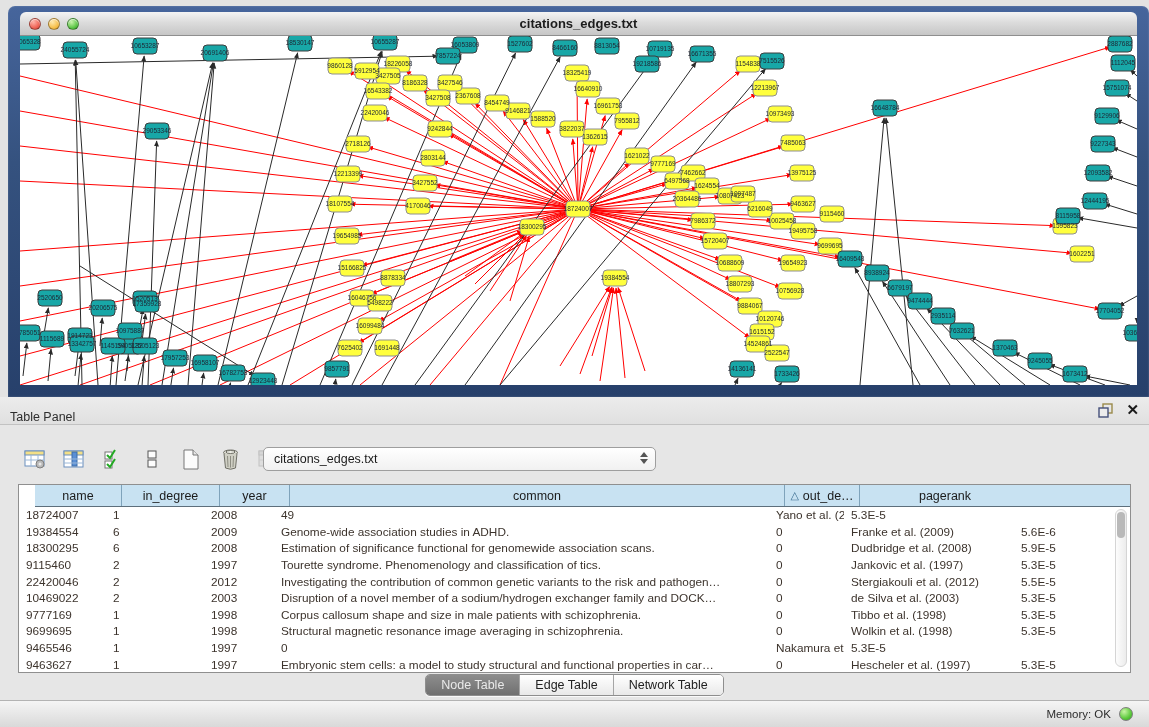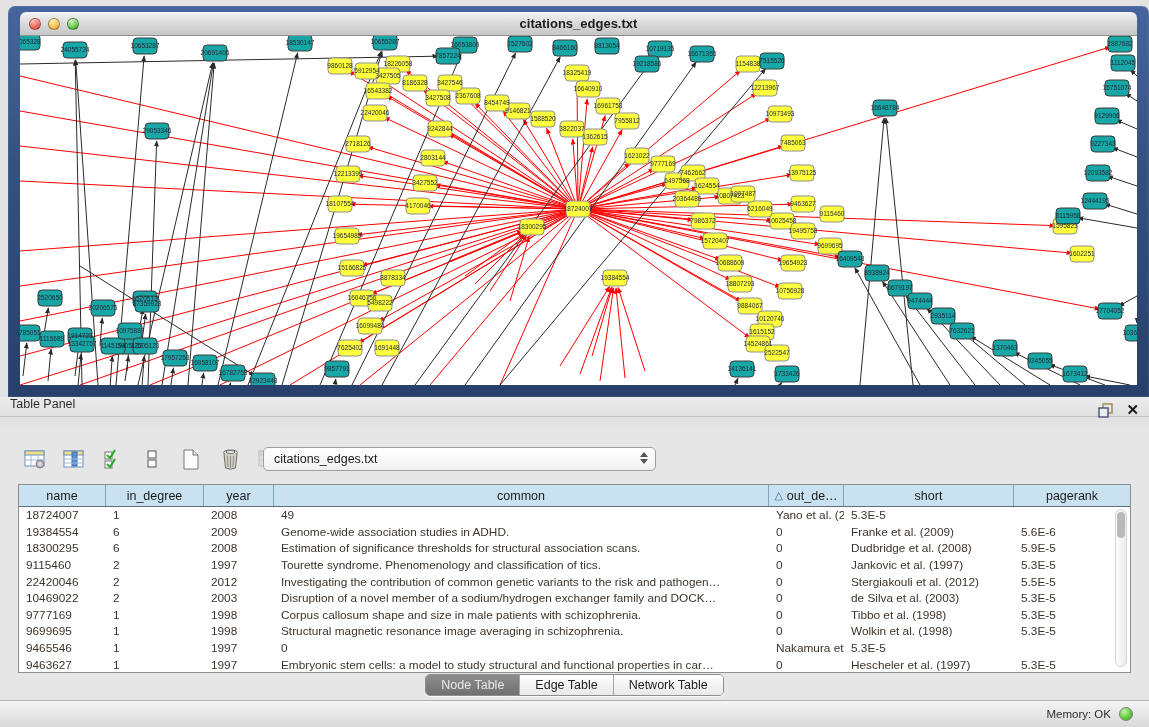--- a/index.html
+++ b/index.html
@@ -23,23 +23,23 @@
   .win-title { position:absolute; left:0; right:0; text-align:center; font-size:13px;
     font-weight:bold; color:#1c1c1c; pointer-events:none; }
   .canvas { position:absolute; left:12px; top:30px; width:1117px; height:349px;
     background:#ffffff; overflow:hidden; }
   .canvas svg { display:block; }
   .gedge { fill:none; stroke-width:1; }
   .gnode { stroke-width:1; }
   .glabel { font-size:6.5px; fill:#1e2633; pointer-events:none; }
 
   
-  .panel-header { position:absolute; left:0; top:397px; width:1149px; height:20px;
+  .panel-header { position:absolute; left:0; top:397px; width:1149px; height:28px;
     background:linear-gradient(180deg,#ececec,#e0e0e0); border-bottom:1px solid #c2c2c2;
-    display:flex; align-items:flex-start; }
+    display:flex; align-items:flex-end; }
   .panel-header .ph-title { font-size:12.5px; color:#2e2e2e; margin-left:10px; }
   .ph-icons { position:absolute; right:10px; top:5px; display:flex; gap:12px; align-items:center; }
   .close-x { font-size:15px; font-weight:bold; color:#1a1a1a; line-height:16px; cursor:default; }
 
   .panel-body { position:absolute; left:0; top:425px; width:1149px; height:275px; background:#e6e6e6; }
 
   .toolbar { position:absolute; left:22px; top:20px; height:28px; display:flex; align-items:center; gap:13px; }
   .tbtn { width:26px; height:26px; display:flex; align-items:center; justify-content:center; background:none; border:none; }
   .tbtn.disabled { opacity:.45; }
   .fx { font-family:"Liberation Serif", serif; font-style:italic; font-size:14px; font-weight:bold; color:#1a1a1a; }
@@ -47,21 +47,21 @@
     background:linear-gradient(180deg,#ffffff,#f1f1f1); border:1px solid #9e9e9e; border-radius:5px;
     display:flex; align-items:center; font-size:12.5px; color:#1a1a1a; padding-left:10px; }
   .combo .arrows { position:absolute; right:7px; top:4px; display:flex; flex-direction:column; gap:2px; }
   .combo .arrows i { display:block; width:0; height:0; border-left:4px solid transparent; border-right:4px solid transparent; }
   .combo .arrows .up   { border-bottom:5px solid #555; }
   .combo .arrows .down { border-top:5px solid #555; }
 
   .tablewrap { position:absolute; left:18px; top:59px; width:1113px; height:189px;
     background:#ffffff; border:1px solid #8f8f8f; }
   .thead { display:grid; grid-template-columns:87px 98px 70px 495px 75px 170px auto; height:22px;
-    background:#c8e2f2; border-bottom:1px solid #5d6f7c; }
+    background:#c8e2f2; border-bottom:1px solid #5d6f7c;margin-left:16px; }
   .th { font-size:12.5px; color:#1b1b1b; display:flex; align-items:center; justify-content:center;
     border-right:1px solid #7fa3bb; overflow:hidden; white-space:nowrap; }
   .th:last-child { border-right:none; }
   .th .sortmark { color:#3d6f92; margin-right:4px; font-size:11px; }
   .tbody { position:relative; }
   .tr { display:grid; grid-template-columns:87px 98px 70px 495px 75px 170px auto; height:16.6px; }
   .td { font-size:11.8px; color:#3c332c; padding-left:7px; white-space:nowrap; overflow:hidden;
     display:flex; align-items:center; }
   .vscroll { position:absolute; right:3px; top:24px; width:12px; height:158px;
     background:linear-gradient(90deg,#fdfdfd,#ececec); border:1px solid #d5d5d5; border-radius:7px; }
@@ -591,21 +591,20 @@
       </span>
   </div>
 
   <div class="tablewrap">
     <div class="thead" id="thead">
         <div class="th">name</div>
         <div class="th">in_degree</div>
         <div class="th">year</div>
         <div class="th">common</div>
         <div class="th"><span class="sortmark">△</span>out_de…</div>
-        <div class="th">short</div>
         <div class="th">pagerank</div>
       </div>
     <div class="tbody" id="tbody">
         <div class="tr">
           <div class="td">18724007</div>
           <div class="td">1</div>
           <div class="td">2008</div>
           <div class="td">49</div>
           <div class="td">Yano et al. (2008)</div>
           <div class="td">5.3E-5</div>
@@ -616,21 +615,21 @@
           <div class="td">2009</div>
           <div class="td">Genome-wide association studies in ADHD.</div>
           <div class="td">0</div>
           <div class="td">Franke et al. (2009)</div>
           <div class="td">5.6E-6</div>
         </div>
         <div class="tr">
           <div class="td">18300295</div>
           <div class="td">6</div>
           <div class="td">2008</div>
-          <div class="td">Estimation of significance thresholds for structural association scans.</div>
+          <div class="td">Estimation of significance functional for genomewide association scans.</div>
           <div class="td">0</div>
           <div class="td">Dudbridge et al. (2008)</div>
           <div class="td">5.9E-5</div>
         </div>
         <div class="tr">
           <div class="td">9115460</div>
           <div class="td">2</div>
           <div class="td">1997</div>
           <div class="td">Tourette syndrome. Phenomenology and classification of tics.</div>
           <div class="td">0</div>

